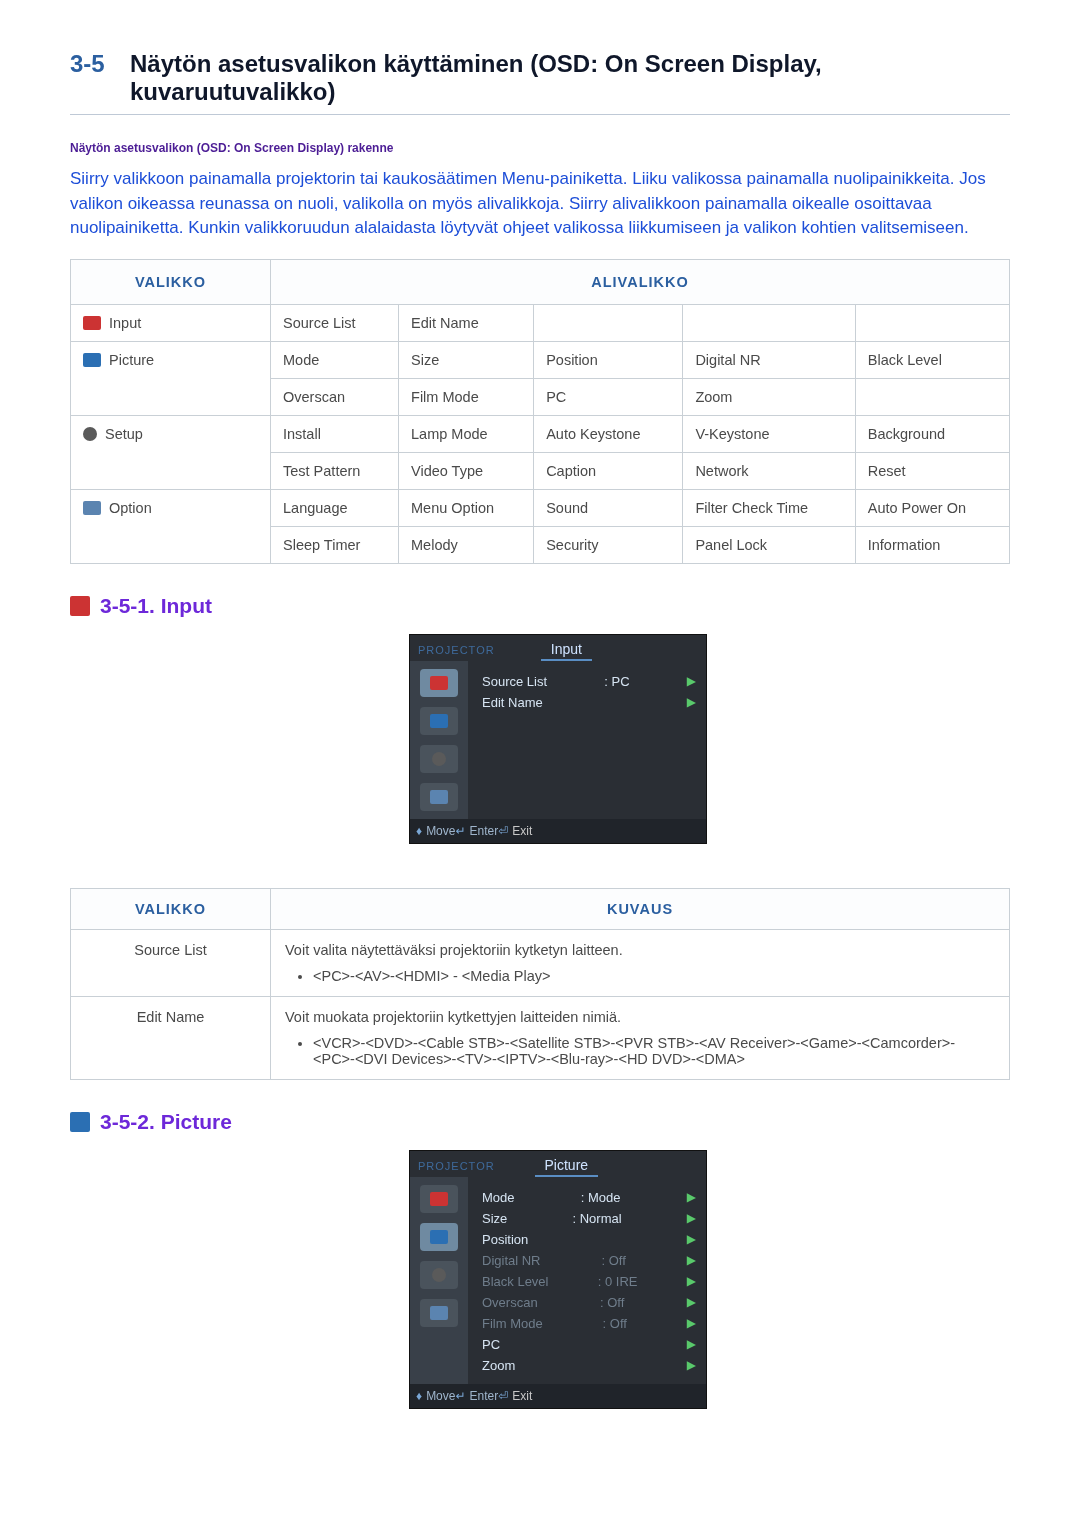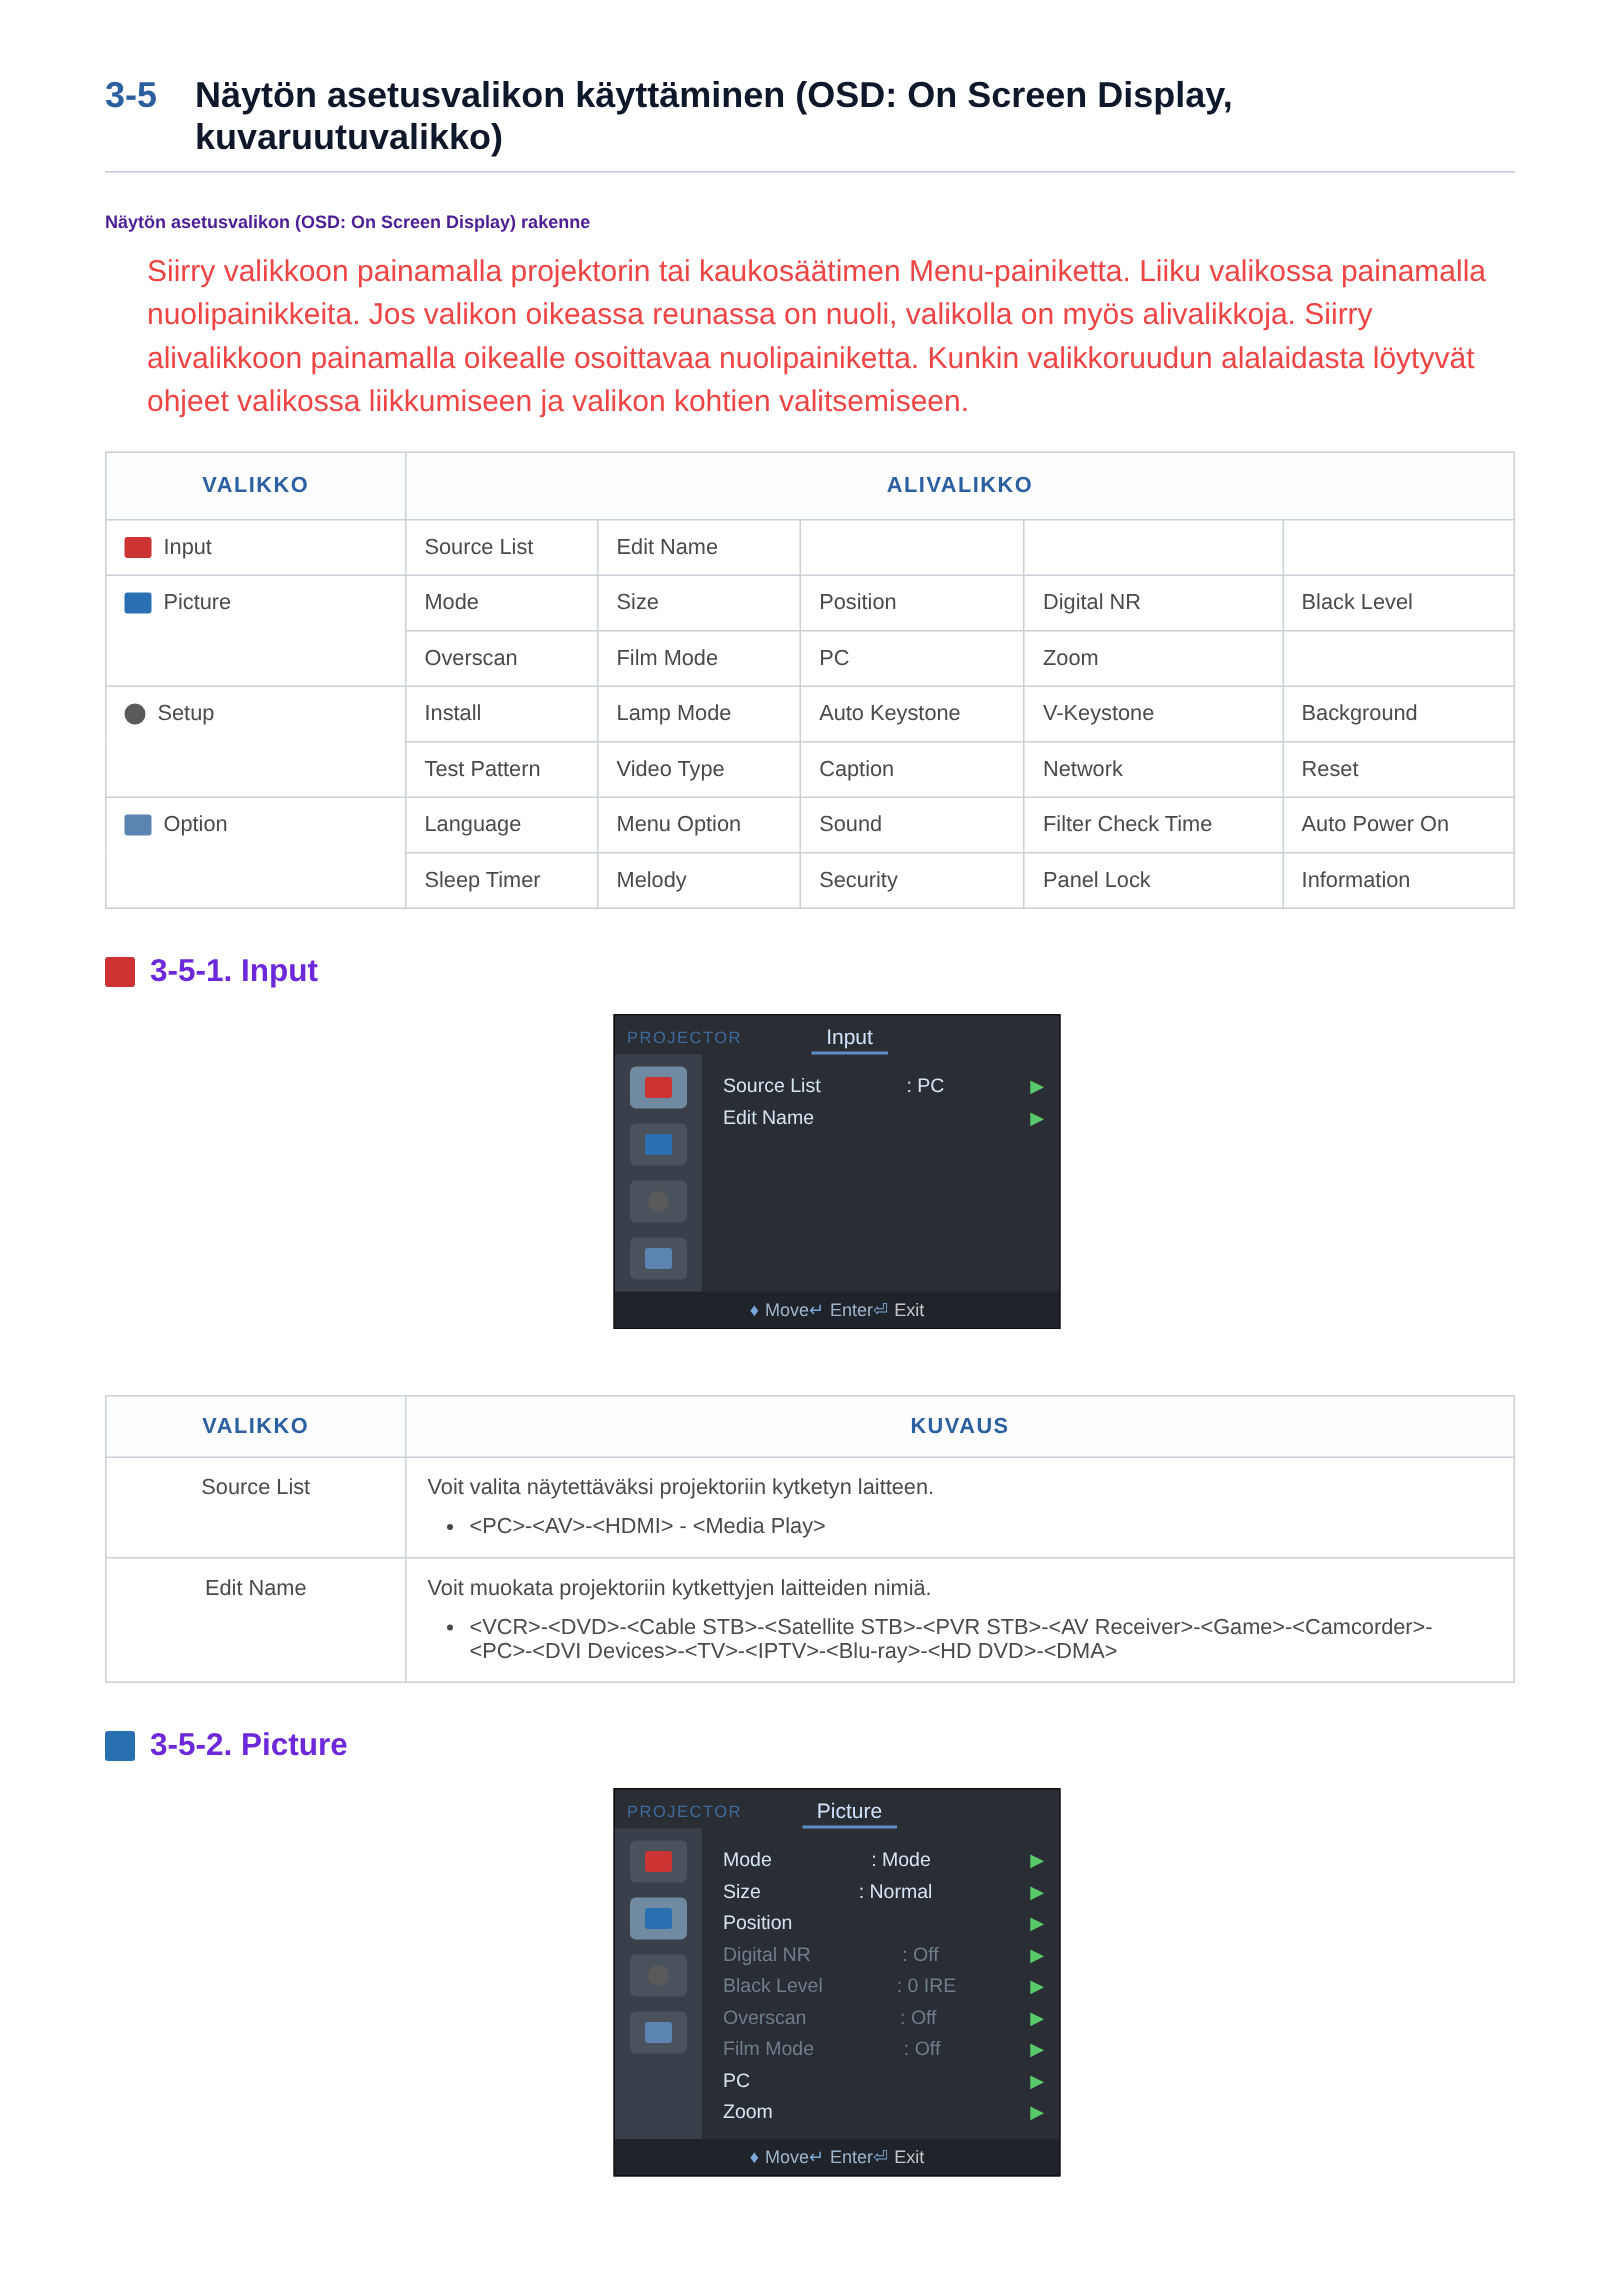--- a/index.html
+++ b/index.html
@@ -9,21 +9,21 @@
     color: #4a4a4a;
     width: 1080px;
     margin: 0 auto;
     padding: 50px 70px 40px 70px;
   }
   .heading-row { display: flex; align-items: flex-start; margin-bottom: 8px; }
   .section-num { color: #2b5fa0; font-size: 24px; font-weight: bold; width: 60px; }
   .section-title { color: #0f172a; font-size: 24px; font-weight: bold; flex: 1; }
   .hr1 { border: none; border-top: 1px solid #bfc9d6; margin: 6px 0 26px 0; }
   .subhead { font-weight: bold; color: #4c1d95; font-size: 12px; margin-bottom: 12px; }
-  .para { color: #ef4444; font-size: 20px; line-height: 1.45; margin-bottom: 18px; margin-left: 28px; }
+  .para { color: #1d4ed8; font-size: 17px; line-height: 1.45; margin-bottom: 18px; }
   table.grid { width: 100%; border-collapse: collapse; margin: 8px 0 28px 0; font-size: 14.5px; }
   table.grid th, table.grid td { border: 1px solid #c9d0d6; padding: 10px 12px; text-align: left; vertical-align: top; }
   table.grid th { color: #2b5fa0; font-weight: bold; text-align: center; background: #fcfdfe; padding: 14px 12px; letter-spacing: 1px; }
   .menu-col { width: 200px; }
   .menu-cell { display: flex; align-items: center; gap: 8px; }
   .icon-box { width: 18px; height: 14px; display: inline-block; border-radius: 2px; }
   .ic-input { background: #c33; }
   .ic-picture { background: #2b6fb3; }
   .ic-setup { background: #5a5a5a; border-radius: 50%; width:14px; height:14px; }
   .ic-option { background: #5b84b0; }
@@ -39,21 +39,21 @@
   .osd-title-tab { color:#cfe3ff; font-size:14px; border-bottom:2px solid #5a8ec4; padding:2px 10px; margin:0 auto; }
   .osd-body { display:flex; }
   .osd-side { width:58px; background:#394049; display:flex; flex-direction:column; align-items:center; padding:8px 0; gap:10px; }
   .osd-side .sbtn { width:38px; height:28px; border-radius:4px; display:flex; align-items:center; justify-content:center; }
   .sbtn.sel { background:#6f8aa1; }
   .sbtn.norm { background:#4a535c; }
   .osd-content { flex:1; padding:10px 10px 8px 14px; color:#d6e4f2; font-size:13px; }
   .osd-row { display:flex; justify-content:space-between; align-items:center; padding:3px 0; }
   .osd-row .arrow { color:#59c96b; font-size:12px; }
   .osd-row.dim { color:#6f7d8b; }
-  .osd-footer { display:flex; justify-content:center; align-items:center; background:#20242a; color:#9fb5cc; font-size:12px; padding:5px 6px; }
+  .osd-footer { display:flex; justify-content:flex-start; align-items:center; background:#20242a; color:#9fb5cc; font-size:12px; padding:5px 6px; }
   .osd-footer .exit { color:#c7c7c7; }
   .osd-footer .glyph { color:#7aa7d6; margin-right:4px; }
   table.desc { width:100%; border-collapse:collapse; font-size:14.5px; margin-bottom:30px; }
   table.desc th, table.desc td { border:1px solid #c9d0d6; padding:12px 14px; vertical-align:top; }
   table.desc th { color:#2b5fa0; text-align:center; background:#fcfdfe; letter-spacing:1px; }
   table.desc td.menu { text-align:center; width:200px; }
   table.desc ul { list-style: disc; padding-left: 28px; margin-top:10px; }
   .footer { display:flex; justify-content:space-between; margin-top:120px; color:#5a5a5a; font-size:14px; border-top:1px solid #e3e7ec; padding-top:8px;}
 </style>
 </head>

